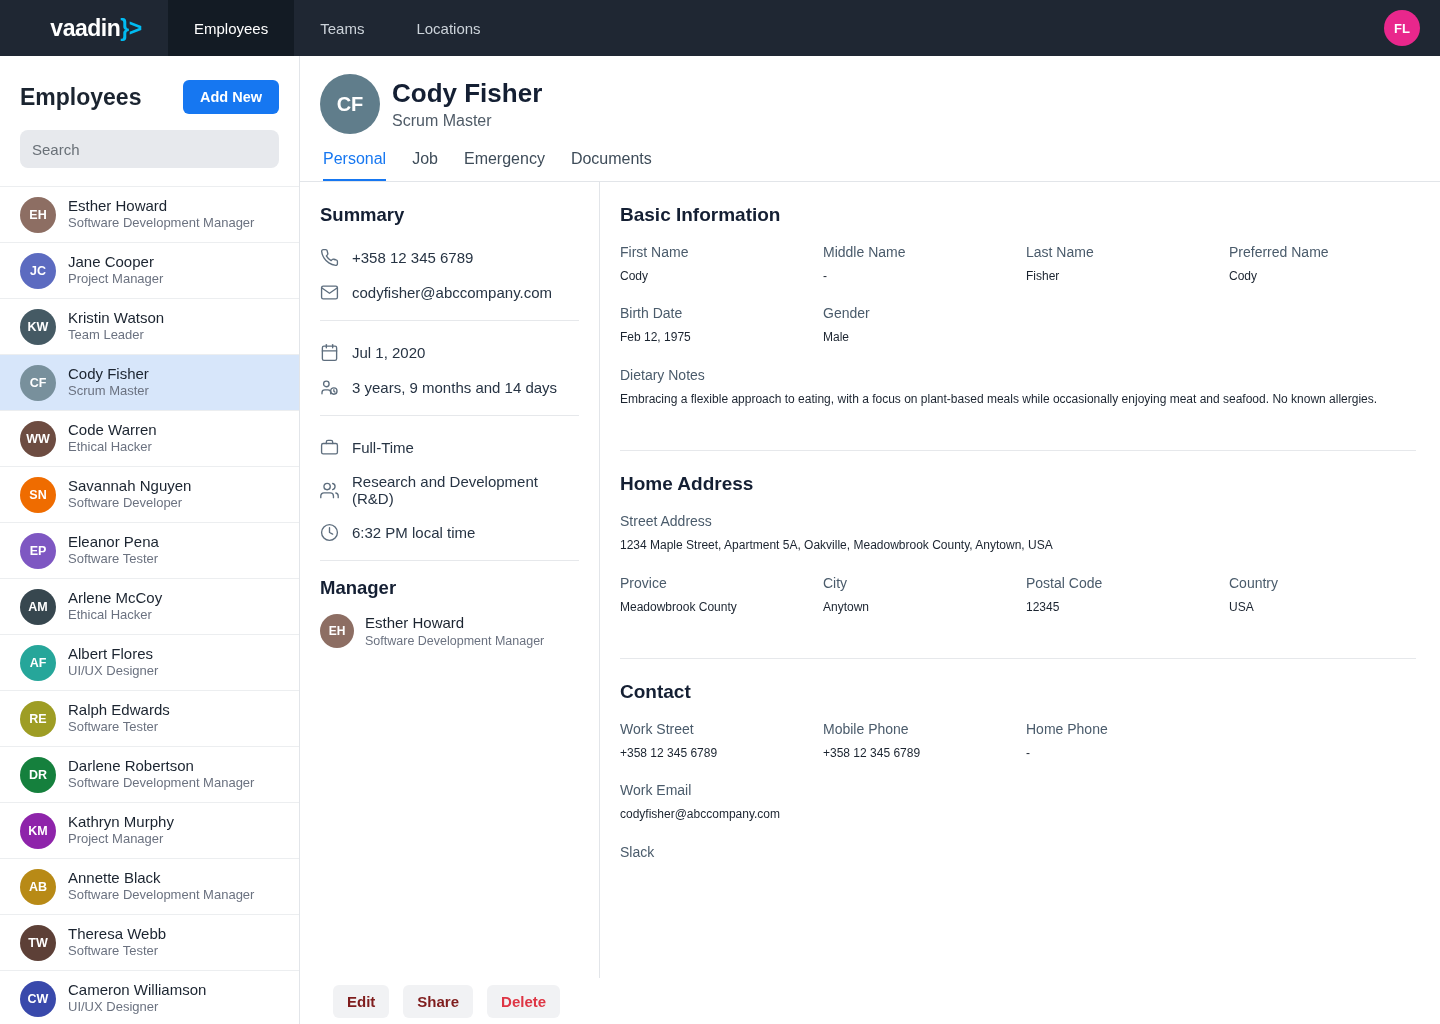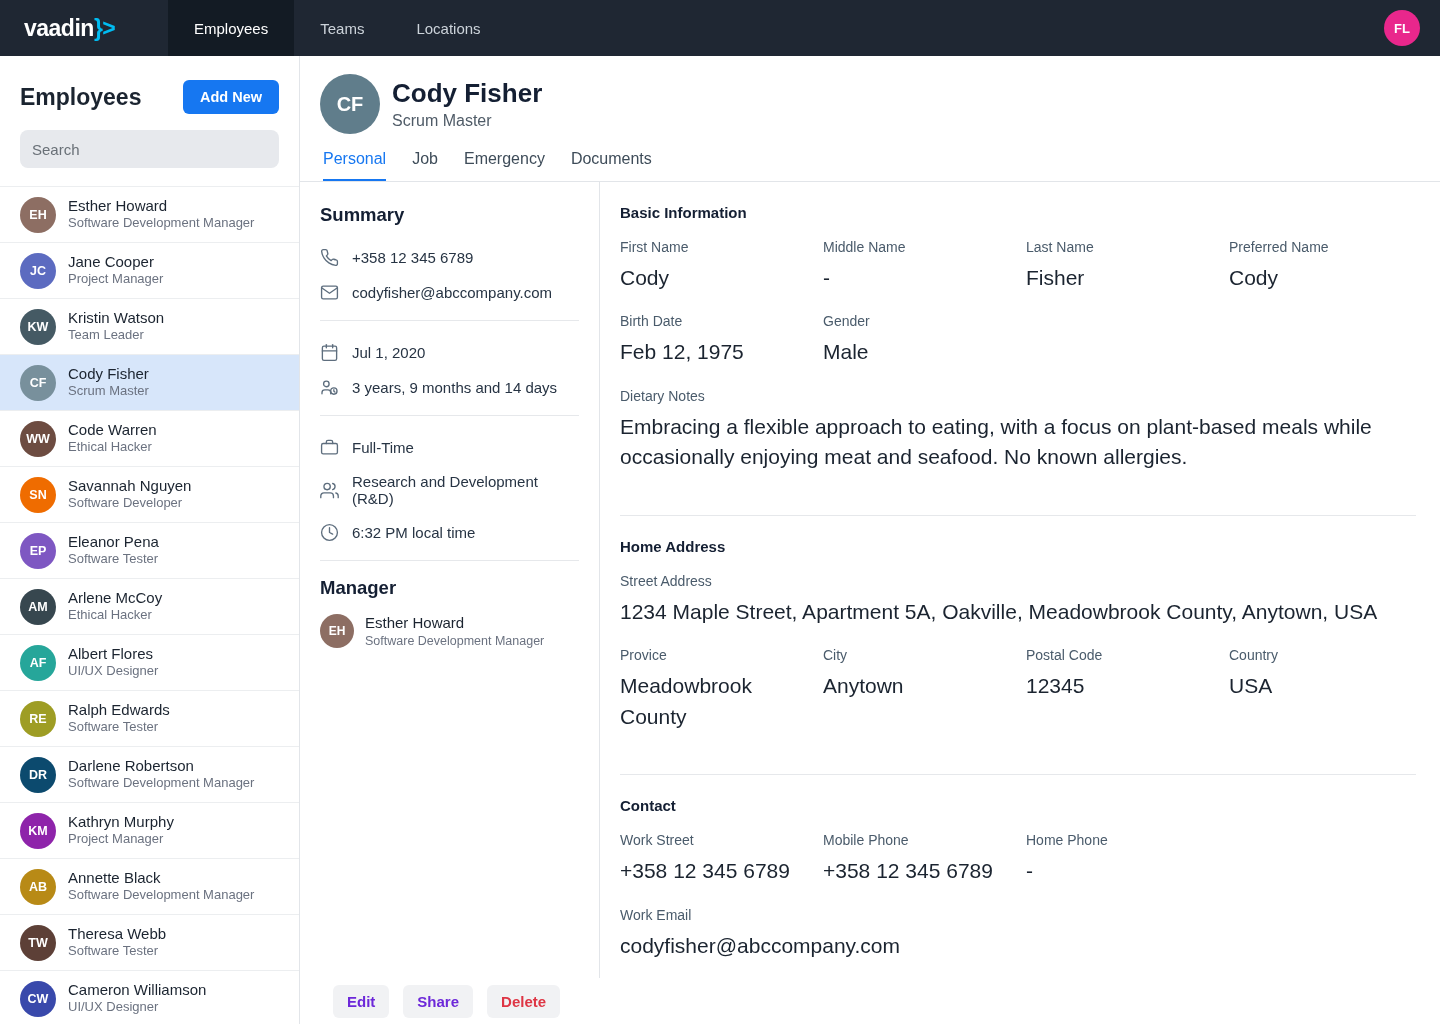--- a/index.html
+++ b/index.html
@@ -1,20 +1,20 @@
 <!DOCTYPE html>
 <html><head>
 <meta charset="utf-8">
 <style>
   * { box-sizing: border-box; margin: 0; padding: 0; }
   html, body { width: 1440px; height: 1024px; overflow: hidden; }
   body { font-family: "Liberation Sans", sans-serif; background: #fff; color: #1b2430; }
 
   
-  .topbar { height: 56px; background: #1f2733; display: flex; align-items: center; }
+  .topbar { height: 56px; background: #1f2733; display: flex; align-items: center; text-align: center; }
   .logo { width: 168px; padding-left: 24px; font-size: 23px; font-weight: 700; color: #fff; letter-spacing: -0.5px; cursor: pointer; }
   .logo .mark { color: #00bcf2; font-weight: 700; }
   .topnav { display: flex; height: 56px; }
   .topnav-item { display: flex; align-items: center; padding: 0 26px; font-size: 15px; color: #ccd3da; cursor: pointer; }
   .topnav-item.active { background: #131b24; color: #fff; }
   .topbar-spacer { flex: 1; }
   .user-avatar { width: 36px; height: 36px; border-radius: 50%; background: #e9278c; color: #fff; font-size: 13px; font-weight: 700; display: flex; align-items: center; justify-content: center; margin-right: 20px; cursor: pointer; }
 
   
   .app-body { display: flex; height: 968px; }
@@ -57,29 +57,29 @@
   .manager-heading { font-size: 18.5px; font-weight: 700; color: #141f33; margin: 16px 0 14px 0; }
   .manager-card { display: flex; align-items: center; gap: 11px; cursor: pointer; }
   .manager-avatar { width: 34px; height: 34px; border-radius: 50%; background: #8d6e63; color: #fff; font-size: 12px; font-weight: 600; display: flex; align-items: center; justify-content: center; flex: none; }
   .manager-name { font-size: 15px; color: #1b2430; line-height: 1.3; }
   .manager-title { font-size: 12.5px; color: #6b7280; line-height: 1.3; }
 
   
   .details-col { flex: 1; padding: 16px 24px 0 20px; overflow: hidden; }
   .detail-section { padding: 6px 0 10px 0; }
   .detail-section + .detail-section { border-top: 1px solid #e6e8eb; padding-top: 22px; margin-top: 12px; }
-  .section-heading { font-size: 15px; font-weight: 700; color: #141f33; margin-bottom: 18px; }
+  .section-heading { font-size: 19px; font-weight: 700; color: #141f33; margin-bottom: 18px; }
   .field-row { display: grid; grid-template-columns: repeat(4, 1fr); column-gap: 16px; margin-bottom: 20px; }
   .field-label { font-size: 14px; color: #4a5b6b; margin-bottom: 8px; }
-  .field-value { font-size: 21px; color: #1b2430; line-height: 1.45; }
+  .field-value { font-size: 12px; color: #1b2430; line-height: 1.45; }
   .field.wide { grid-column: 1 / -1; }
 
   
   .action-bar { position: absolute; left: 0; right: 0; bottom: 0; height: 46px; background: #fff; display: flex; align-items: center; gap: 14px; padding-left: 33px; }
-  .btn { background: #f1f2f4; border: none; border-radius: 6px; height: 33px; padding: 0 14px; font-size: 15px; font-weight: 600; color: #6d28d9; cursor: pointer; font-family: inherit; }
+  .btn { background: #f1f2f4; border: none; border-radius: 6px; height: 33px; padding: 0 14px; font-size: 15px; font-weight: 600; color: #7f1d1d; cursor: pointer; font-family: inherit; }
   .btn.danger { color: #de3544; }
 </style>
 </head>
 <body>
 
 <div class="app">
 
   <header class="topbar">
     <div class="logo"><span>vaadin</span><span class="mark">}&gt;</span></div>
     <nav class="topnav">
@@ -182,21 +182,21 @@
 
           <div class="emp-item">
             <div class="avatar" style="background: rgb(158, 157, 36);">RE</div>
             <div class="emp-text">
               <div class="emp-name">Ralph Edwards</div>
               <div class="emp-title">Software Tester</div>
             </div>
           </div>
 
           <div class="emp-item">
-            <div class="avatar" style="background: #0c4a6e;">DR</div>
+            <div class="avatar" style="background: #15803d;">DR</div>
             <div class="emp-text">
               <div class="emp-name">Darlene Robertson</div>
               <div class="emp-title">Software Development Manager</div>
             </div>
           </div>
 
           <div class="emp-item">
             <div class="avatar" style="background: rgb(142, 36, 170);">KM</div>
             <div class="emp-text">
               <div class="emp-name">Kathryn Murphy</div>

